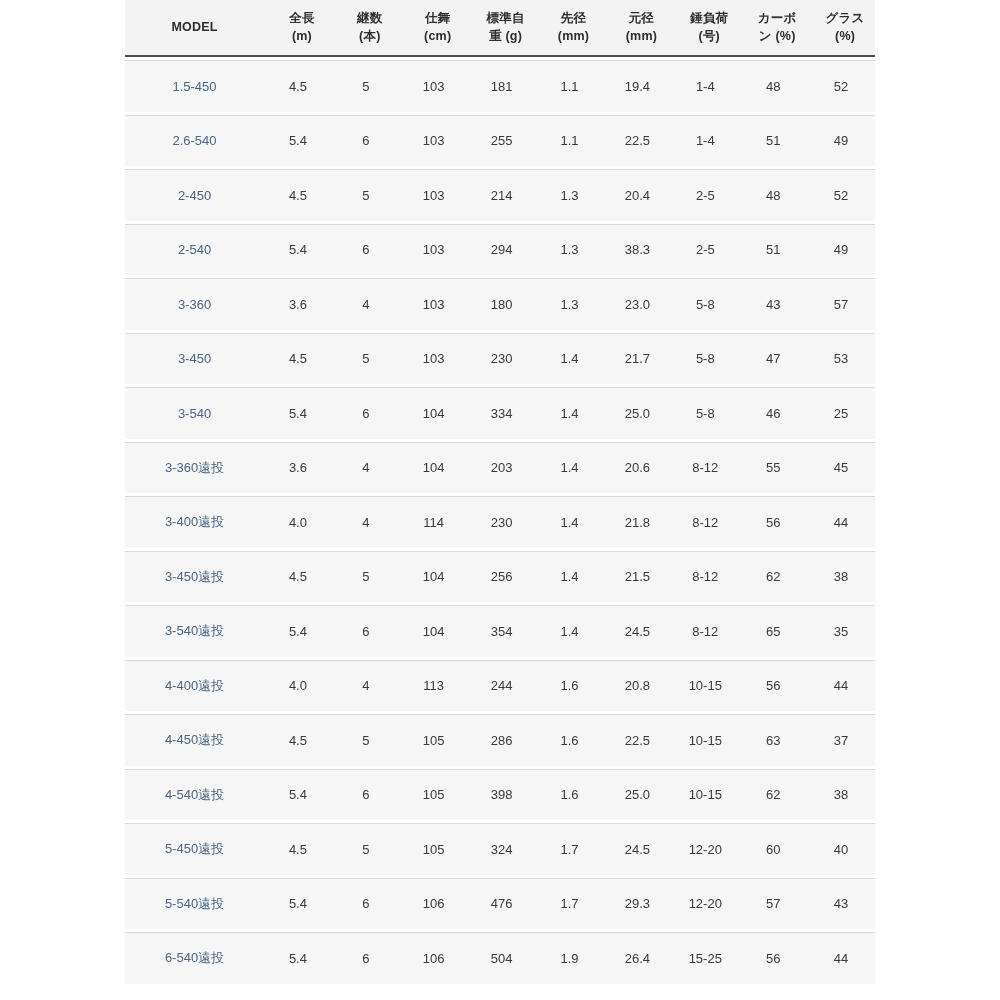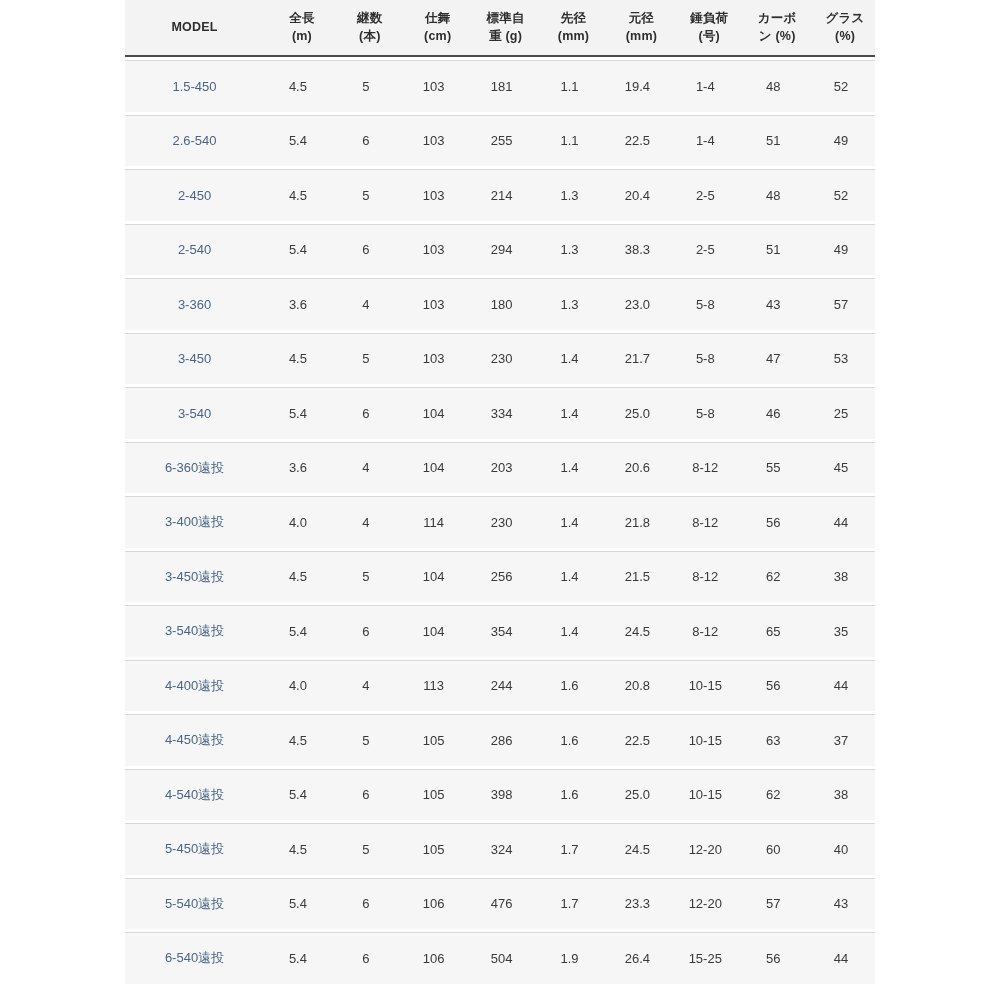--- a/index.html
+++ b/index.html
@@ -178,21 +178,21 @@
         <div class="cell">6</div>
         <div class="cell">104</div>
         <div class="cell">334</div>
         <div class="cell">1.4</div>
         <div class="cell">25.0</div>
         <div class="cell">5-8</div>
         <div class="cell">46</div>
         <div class="cell">25</div>
       </div>
       <div class="grid-row data-row">
-        <div class="cell model-cell">6-360遠投</div>
+        <div class="cell model-cell">3-360遠投</div>
         <div class="cell">3.6</div>
         <div class="cell">4</div>
         <div class="cell">104</div>
         <div class="cell">203</div>
         <div class="cell">1.4</div>
         <div class="cell">20.6</div>
         <div class="cell">8-12</div>
         <div class="cell">55</div>
         <div class="cell">45</div>
       </div>
@@ -280,21 +280,21 @@
         <div class="cell">60</div>
         <div class="cell">40</div>
       </div>
       <div class="grid-row data-row">
         <div class="cell model-cell">5-540遠投</div>
         <div class="cell">5.4</div>
         <div class="cell">6</div>
         <div class="cell">106</div>
         <div class="cell">476</div>
         <div class="cell">1.7</div>
-        <div class="cell">23.3</div>
+        <div class="cell">29.3</div>
         <div class="cell">12-20</div>
         <div class="cell">57</div>
         <div class="cell">43</div>
       </div>
       <div class="grid-row data-row">
         <div class="cell model-cell">6-540遠投</div>
         <div class="cell">5.4</div>
         <div class="cell">6</div>
         <div class="cell">106</div>
         <div class="cell">504</div>

